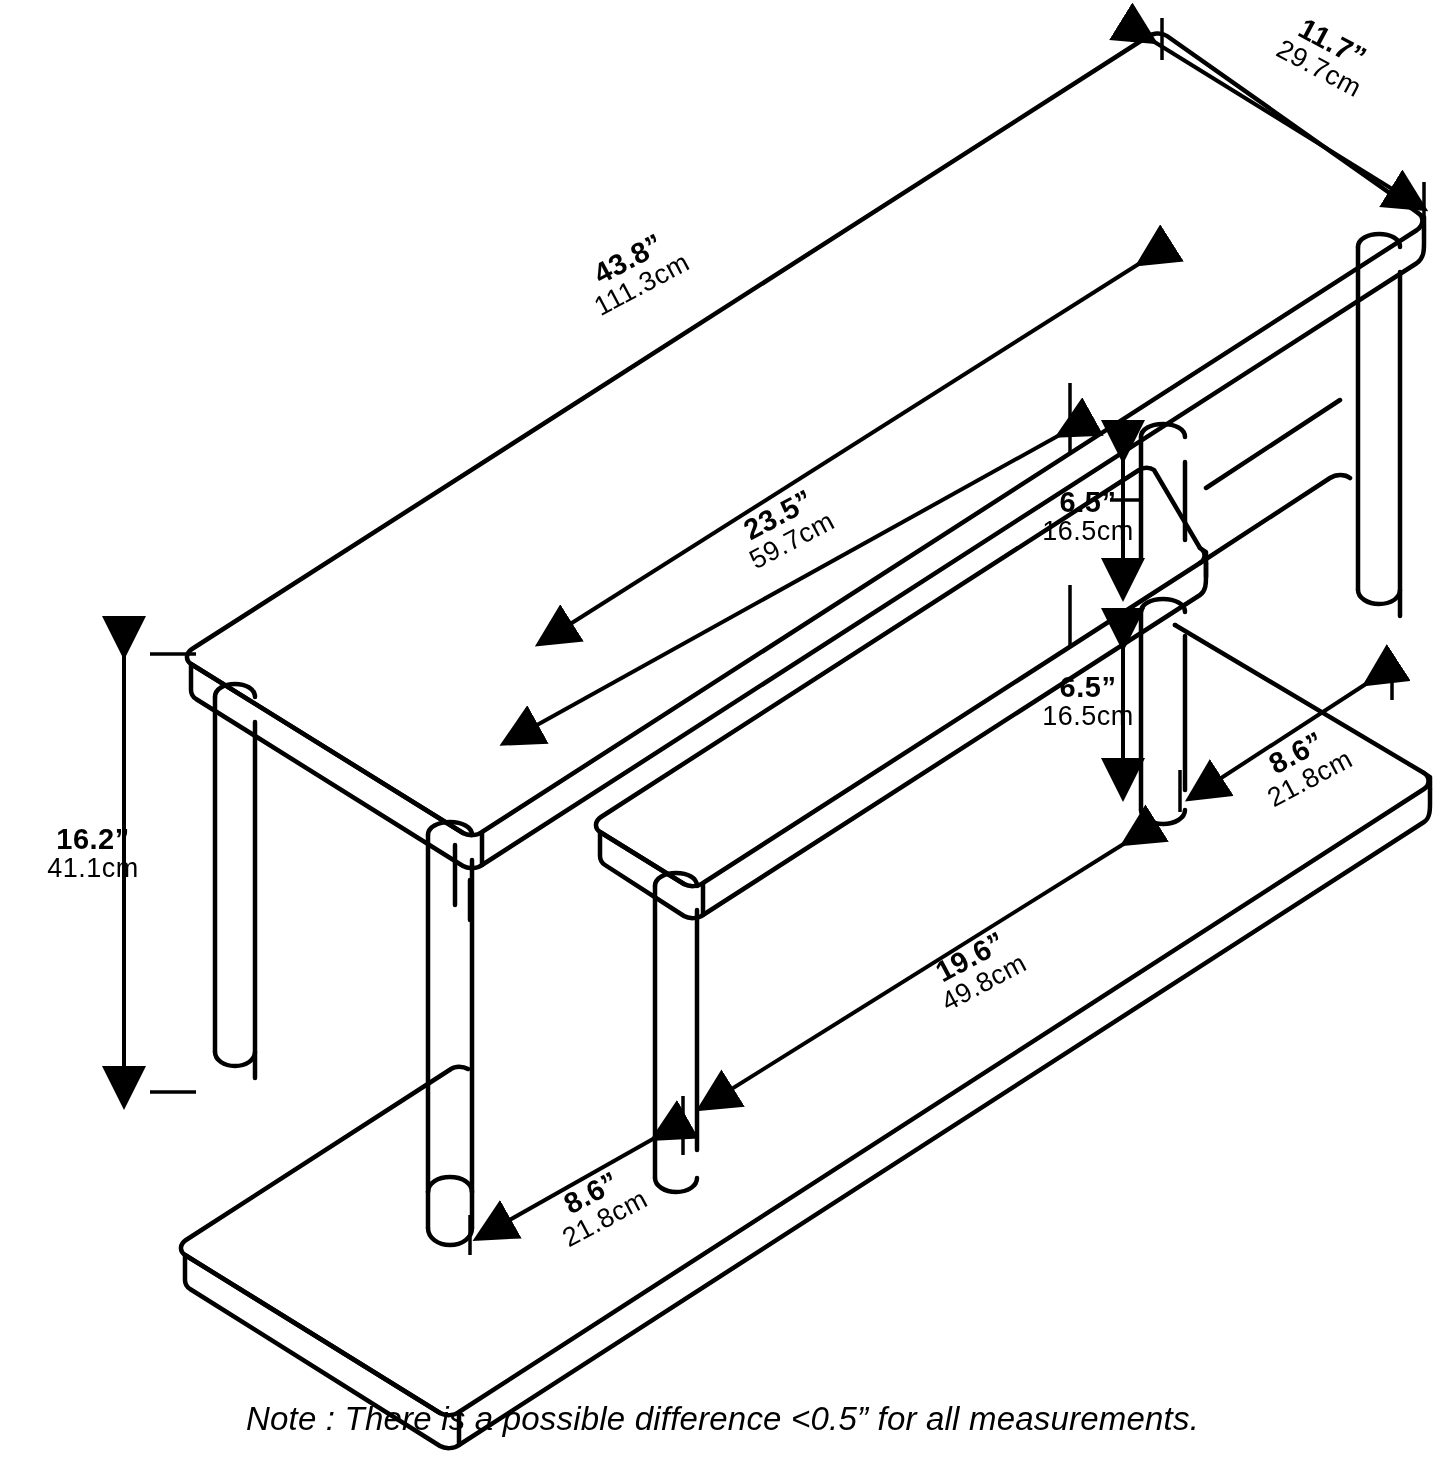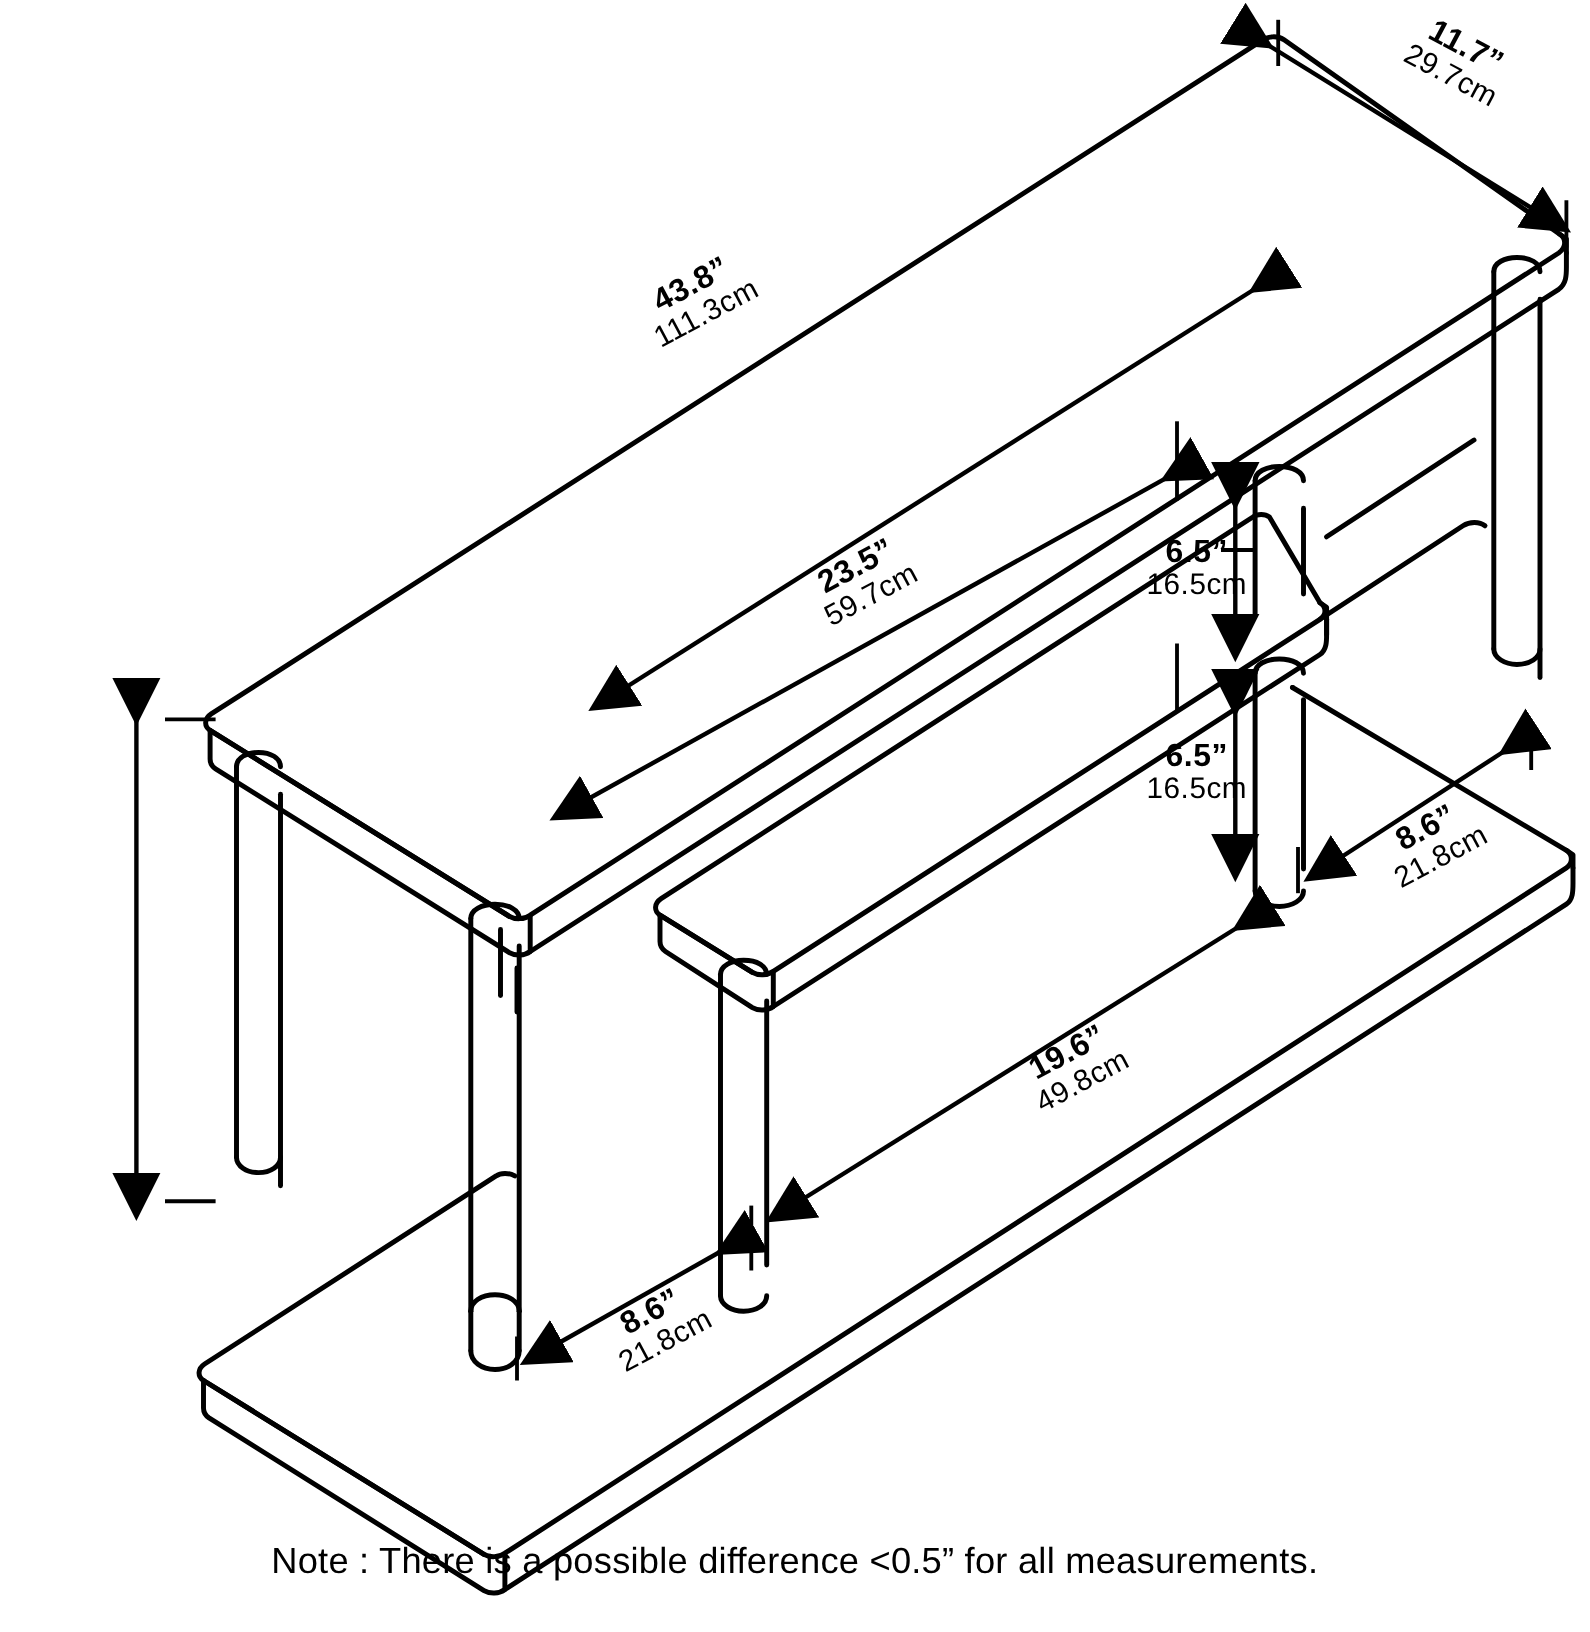--- a/index.html
+++ b/index.html
@@ -45,20 +45,21 @@
   .rot-29 { transform: rotate(-28deg); transform-origin: 50% 50%; }
   .rot-p29 { transform: rotate(28deg); transform-origin: 50% 50%; }
   .note {
     position: absolute;
     left: 0;
     top: 1400px;
     width: 1445px;
     text-align: center;
     font-size: 33px;
     letter-spacing: 0.2px;
+    font-style: italic;
   }
 </style>
 </head>
 <body>
 
 <div id="stage">
 
   <svg id="diagram-svg" viewBox="0 0 1445 1484">
     <defs>
       <marker id="arrHead" markerWidth="16" markerHeight="16" refX="8" refY="5.5" orient="auto" markerUnits="strokeWidth">
@@ -228,20 +229,24 @@
   <div class="dim-label" style="left:998px; top:487px; width:180px;">
     <div class="dim-in">6.5”</div>
     <div class="dim-cm">16.5cm</div>
   </div>
 
   <div class="dim-label" style="left:998px; top:672px; width:180px;">
     <div class="dim-in">6.5”</div>
     <div class="dim-cm">16.5cm</div>
   </div>
 
+  <div class="dim-label" style="left:8px; top:824px; width:170px;">
+    <div class="dim-in">16.2”</div>
+    <div class="dim-cm">41.1cm</div>
+  </div>
 
   <div class="dim-label rot-29" style="left:1215px; top:736px; width:176px;">
     <div class="dim-in">8.6”</div>
     <div class="dim-cm">21.8cm</div>
   </div>
 
   <div class="dim-label rot-29" style="left:884px; top:940px; width:186px;">
     <div class="dim-in">19.6”</div>
     <div class="dim-cm">49.8cm</div>
   </div>

